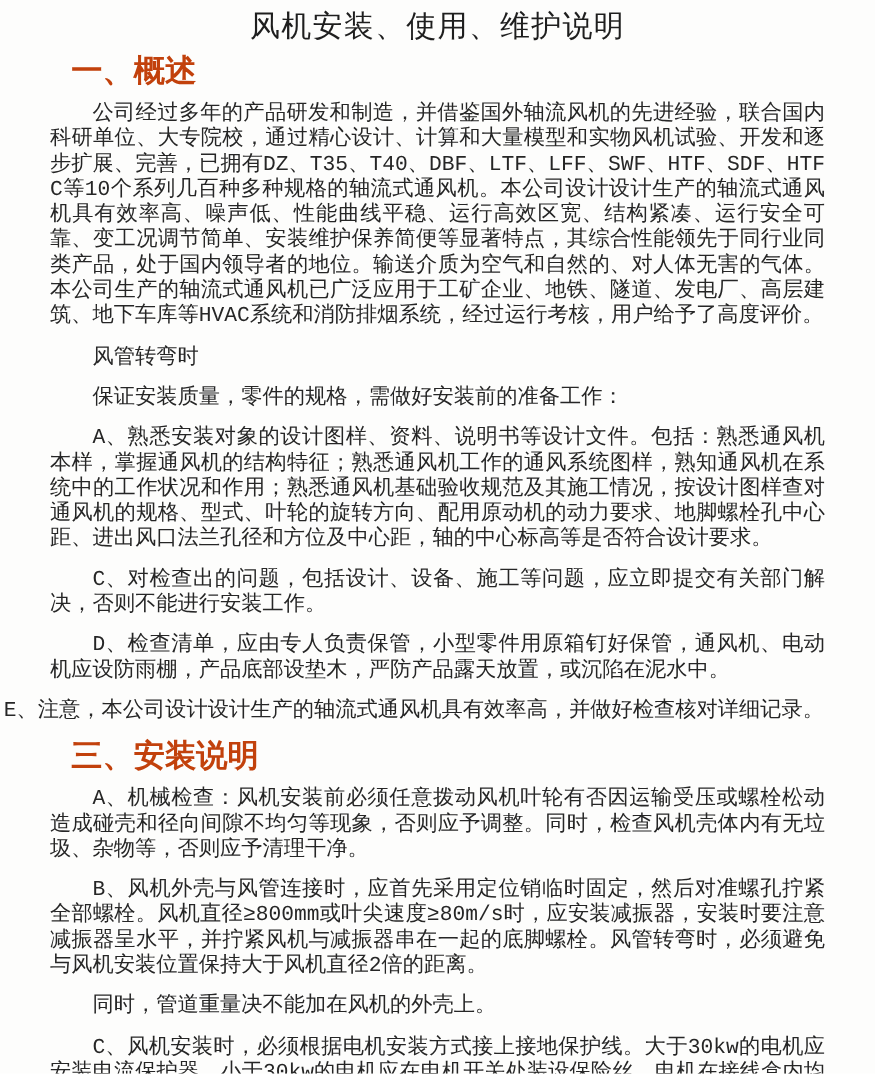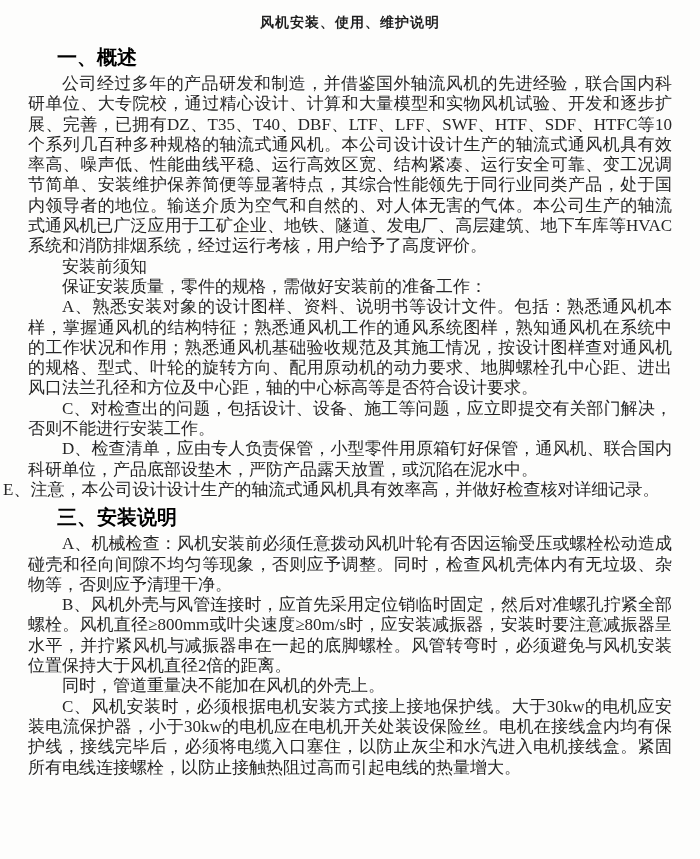--- a/index.html
+++ b/index.html
@@ -18,64 +18,65 @@
     padding: 6px 28px 0 28px;
     font-family: "Liberation Serif", serif;
     font-size: 17px;
     line-height: 20.3px;
     color: #262626;
   }
   .doc-title {
     margin: 2px 0 8px 0;
     text-align: center;
     font-family: "Liberation Sans", sans-serif;
-    font-weight: bold;
-    font-size: 14px;
+    font-weight: normal;
+    font-size: 24px;
     line-height: 28px;
     color: #1e1e1e;
     letter-spacing: 1px;
   }
   .section-heading {
     margin: 4px 0 4px 29px;
     font-family: "Liberation Sans", sans-serif;
     font-weight: bold;
-    font-size: 20px;
+    font-size: 25px;
     line-height: 26px;
-    color: #000000;
+    color: #c2410c;
   }
   .para {
-    margin: 0;
+    margin: 12px;
     text-align: justify;
     text-indent: 2em;
     word-break: break-all;
+    font-family: Liberation Mono, monospace;
   }
   .para.flush {
     text-indent: 0;
     margin-left: -25px;
     margin-right: -2px;
   }
 </style>
 </head>
 <body>
 
 <div class="page">
 
   <h1 class="doc-title">风机安装、使用、维护说明</h1>
 
   <div>
     <h2 class="section-heading">一、概述</h2>
     <p class="para">公司经过多年的产品研发和制造，并借鉴国外轴流风机的先进经验，联合国内科研单位、大专院校，通过精心设计、计算和大量模型和实物风机试验、开发和逐步扩展、完善，已拥有DZ、T35、T40、DBF、LTF、LFF、SWF、HTF、SDF、HTFC等10个系列几百种多种规格的轴流式通风机。本公司设计设计生产的轴流式通风机具有效率高、噪声低、性能曲线平稳、运行高效区宽、结构紧凑、运行安全可靠、变工况调节简单、安装维护保养简便等显著特点，其综合性能领先于同行业同类产品，处于国内领导者的地位。输送介质为空气和自然的、对人体无害的气体。本公司生产的轴流式通风机已广泛应用于工矿企业、地铁、隧道、发电厂、高层建筑、地下车库等HVAC系统和消防排烟系统，经过运行考核，用户给予了高度评价。</p>
   </div>
 
   <div>
-    <p class="para">安装前须知</p>
+    <p class="para">风管转弯时</p>
     <p class="para">保证安装质量，零件的规格，需做好安装前的准备工作：</p>
     <p class="para">A、熟悉安装对象的设计图样、资料、说明书等设计文件。包括：熟悉通风机本样，掌握通风机的结构特征；熟悉通风机工作的通风系统图样，熟知通风机在系统中的工作状况和作用；熟悉通风机基础验收规范及其施工情况，按设计图样查对通风机的规格、型式、叶轮的旋转方向、配用原动机的动力要求、地脚螺栓孔中心距、进出风口法兰孔径和方位及中心距，轴的中心标高等是否符合设计要求。</p>
     <p class="para">C、对检查出的问题，包括设计、设备、施工等问题，应立即提交有关部门解决，否则不能进行安装工作。</p>
-    <p class="para">D、检查清单，应由专人负责保管，小型零件用原箱钉好保管，通风机、联合国内科研单位，产品底部设垫木，严防产品露天放置，或沉陷在泥水中。</p>
+    <p class="para">D、检查清单，应由专人负责保管，小型零件用原箱钉好保管，通风机、电动机应设防雨棚，产品底部设垫木，严防产品露天放置，或沉陷在泥水中。</p>
     <p class="para flush">E、注意，本公司设计设计生产的轴流式通风机具有效率高，并做好检查核对详细记录。</p>
   </div>
 
   <div>
     <h2 class="section-heading">三、安装说明</h2>
     <p class="para">A、机械检查：风机安装前必须任意拨动风机叶轮有否因运输受压或螺栓松动造成碰壳和径向间隙不均匀等现象，否则应予调整。同时，检查风机壳体内有无垃圾、杂物等，否则应予清理干净。</p>
     <p class="para">B、风机外壳与风管连接时，应首先采用定位销临时固定，然后对准螺孔拧紧全部螺栓。风机直径≥800mm或叶尖速度≥80m/s时，应安装减振器，安装时要注意减振器呈水平，并拧紧风机与减振器串在一起的底脚螺栓。风管转弯时，必须避免与风机安装位置保持大于风机直径2倍的距离。</p>
     <p class="para">同时，管道重量决不能加在风机的外壳上。</p>
     <p class="para">C、风机安装时，必须根据电机安装方式接上接地保护线。大于30kw的电机应安装电流保护器，小于30kw的电机应在电机开关处装设保险丝。电机在接线盒内均有保护线，接线完毕后，必须将电缆入口塞住，以防止灰尘和水汽进入电机接线盒。紧固所有电线连接螺栓，以防止接触热阻过高而引起电线的热量增大。</p>
   </div>

